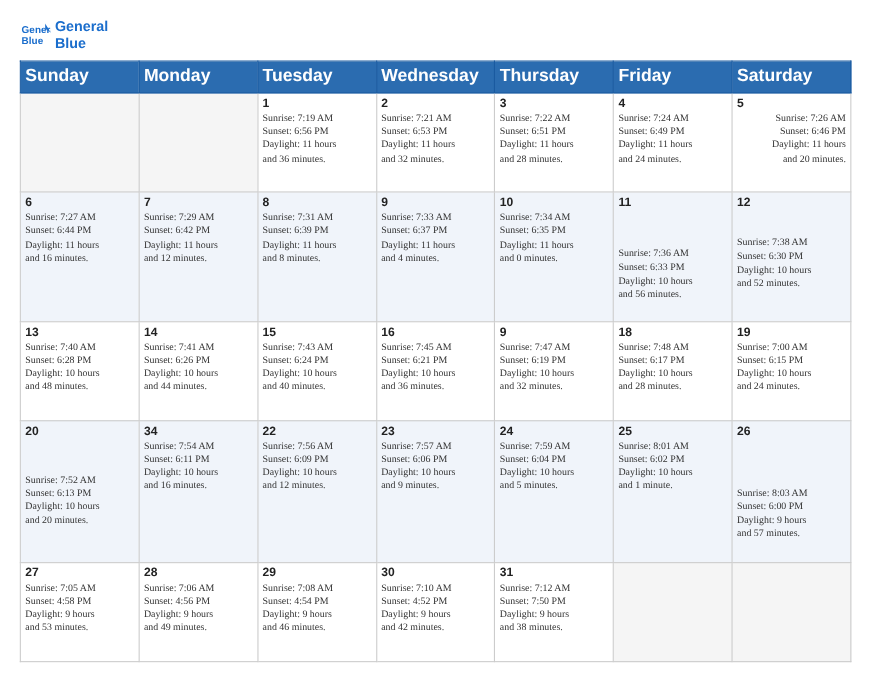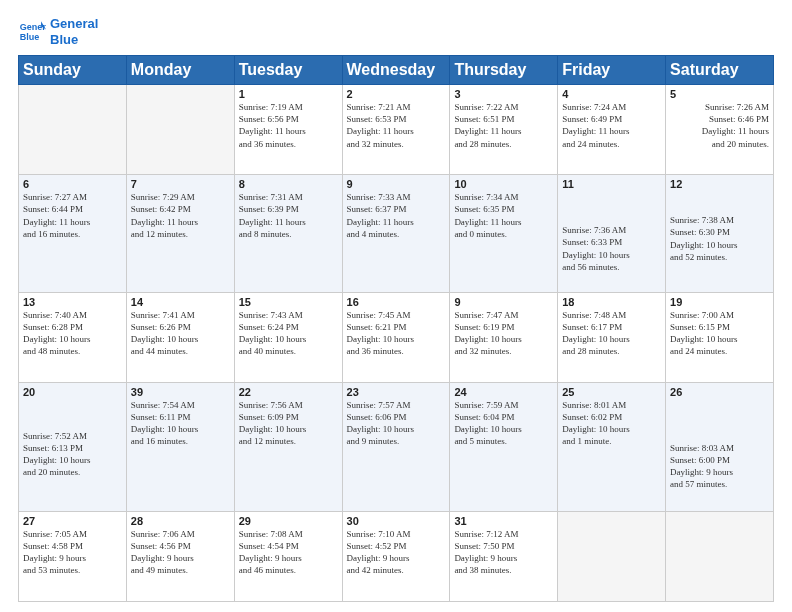--- a/index.html
+++ b/index.html
@@ -271,21 +271,21 @@
         </tr>
         <tr class="alt-row">
           <td>
             <div class="day-number">20</div>
             <div class="day-info" style="white-space: pre-line; margin-top: 32px;">Sunrise: 7:52 AM
 Sunset: 6:13 PM
 Daylight: 10 hours
 and 20 minutes.</div>
           </td>
           <td>
-            <div class="day-number">39</div>
+            <div class="day-number">34</div>
             <div class="day-info" style="white-space: pre-line;">Sunrise: 7:54 AM
 Sunset: 6:11 PM
 Daylight: 10 hours
 and 16 minutes.</div>
           </td>
           <td>
             <div class="day-number">22</div>
             <div class="day-info" style="white-space: pre-line;">Sunrise: 7:56 AM
 Sunset: 6:09 PM
 Daylight: 10 hours

